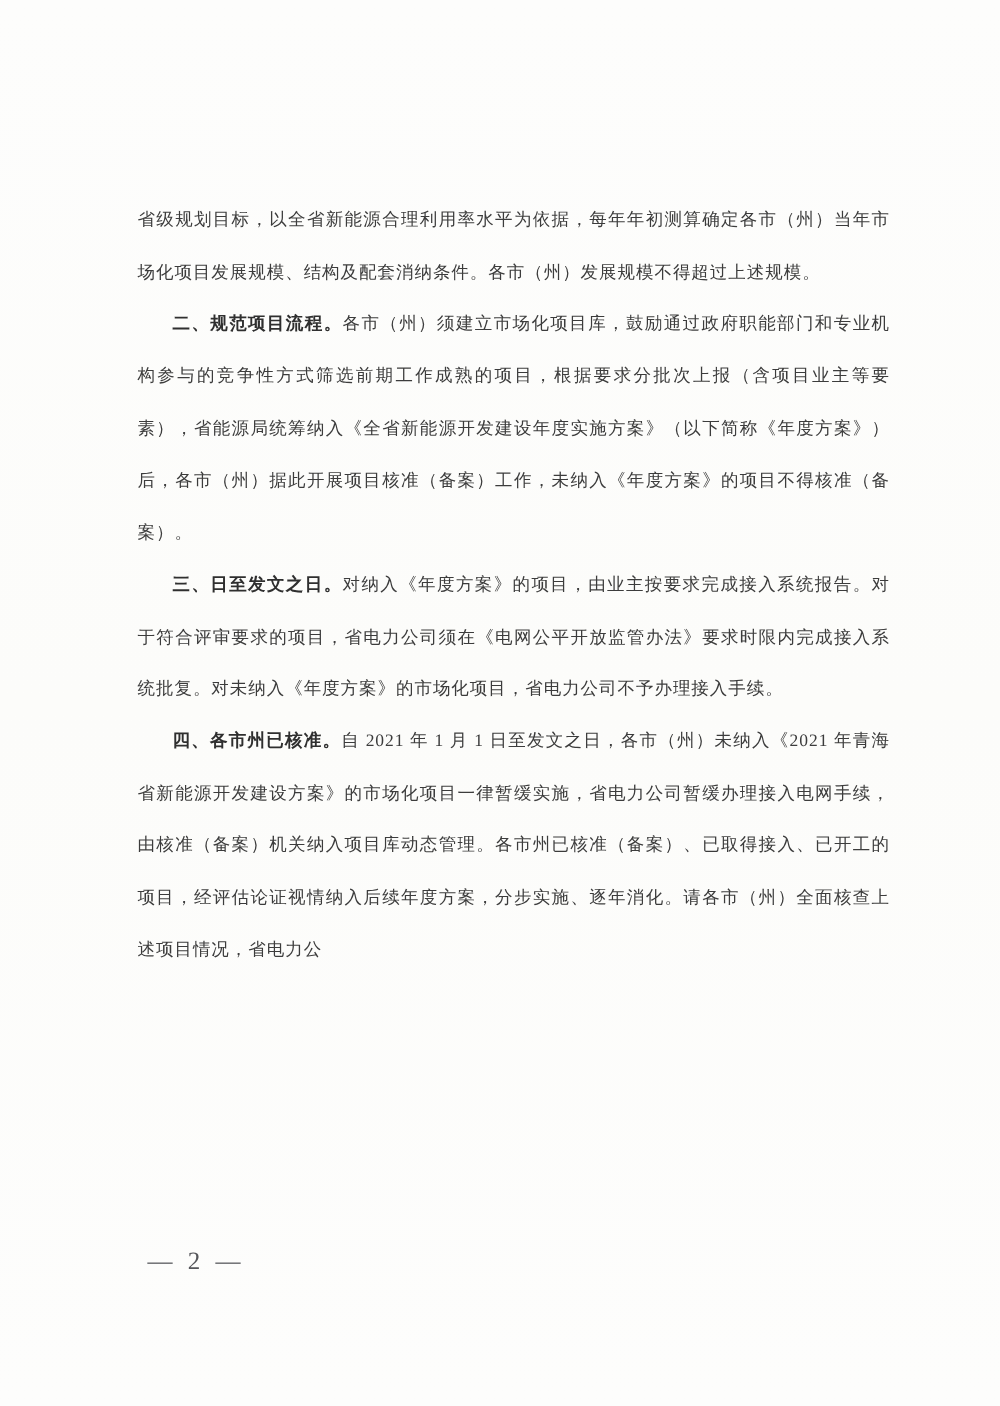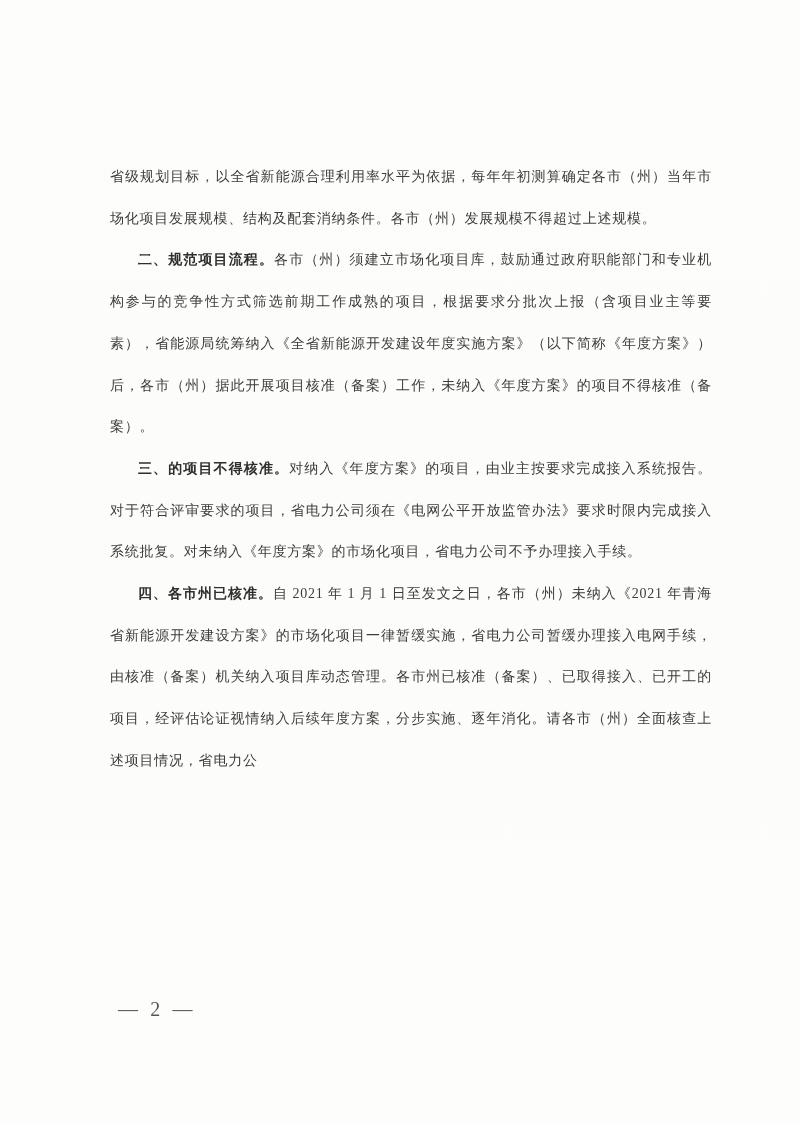--- a/index.html
+++ b/index.html
@@ -52,17 +52,17 @@
     font-family: "Liberation Serif", "DejaVu Serif", serif;
   }
 </style>
 </head>
 <body>
 
 <main class="page">
   <div class="doc-body">
       <p class="para">省级规划目标，以全省新能源合理利用率水平为依据，每年年初测算确定各市（州）当年市场化项目发展规模、结构及配套消纳条件。各市（州）发展规模不得超过上述规模。</p>
       <p class="para indent"><span class="lead">二、规范项目流程。</span>各市（州）须建立市场化项目库，鼓励通过政府职能部门和专业机构参与的竞争性方式筛选前期工作成熟的项目，根据要求分批次上报（含项目业主等要素），省能源局统筹纳入《全省新能源开发建设年度实施方案》（以下简称《年度方案》）后，各市（州）据此开展项目核准（备案）工作，未纳入《年度方案》的项目不得核准（备案）。</p>
-      <p class="para indent"><span class="lead">三、的项目不得核准。</span>对纳入《年度方案》的项目，由业主按要求完成接入系统报告。对于符合评审要求的项目，省电力公司须在《电网公平开放监管办法》要求时限内完成接入系统批复。对未纳入《年度方案》的市场化项目，省电力公司不予办理接入手续。</p>
+      <p class="para indent"><span class="lead">三、日至发文之日。</span>对纳入《年度方案》的项目，由业主按要求完成接入系统报告。对于符合评审要求的项目，省电力公司须在《电网公平开放监管办法》要求时限内完成接入系统批复。对未纳入《年度方案》的市场化项目，省电力公司不予办理接入手续。</p>
       <p class="para indent"><span class="lead">四、各市州已核准。</span>自 2021 年 1 月 1 日至发文之日，各市（州）未纳入《2021 年青海省新能源开发建设方案》的市场化项目一律暂缓实施，省电力公司暂缓办理接入电网手续，由核准（备案）机关纳入项目库动态管理。各市州已核准（备案）、已取得接入、已开工的项目，经评估论证视情纳入后续年度方案，分步实施、逐年消化。请各市（州）全面核查上述项目情况，省电力公</p>
     </div>
   <div class="page-number">— 2 —</div>
 </main>
 
 </body></html>

